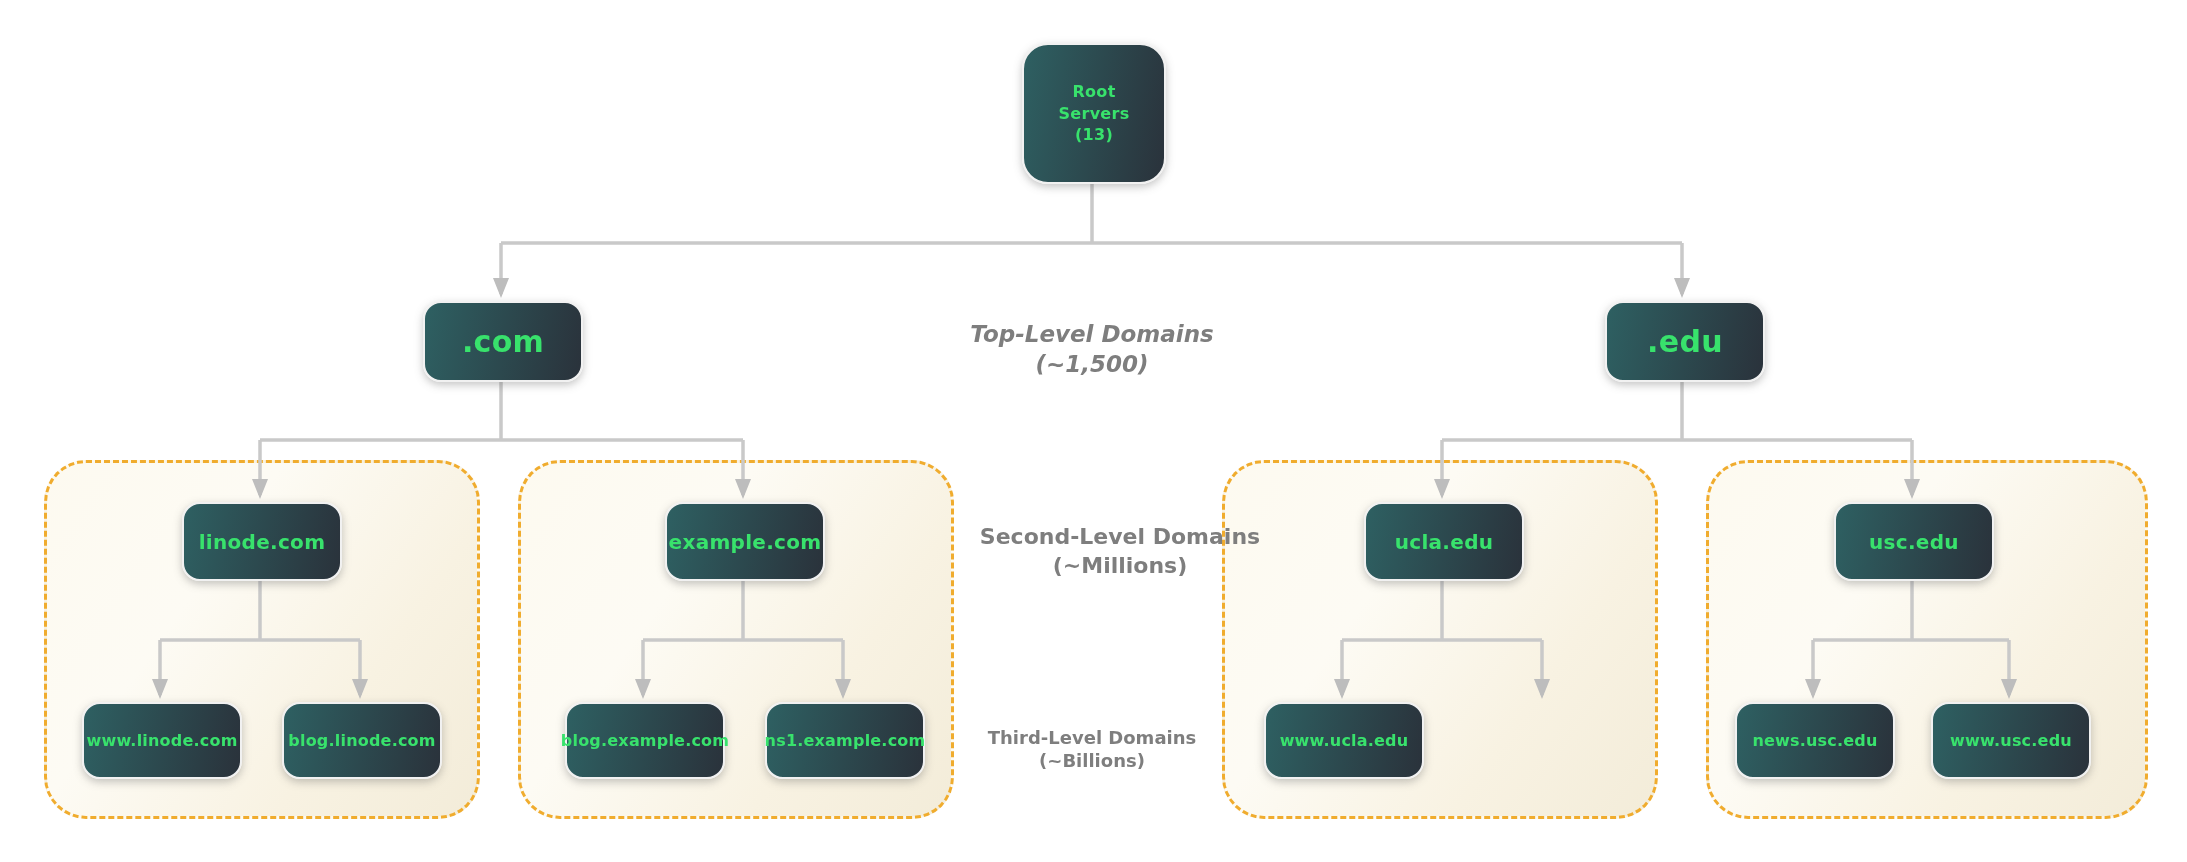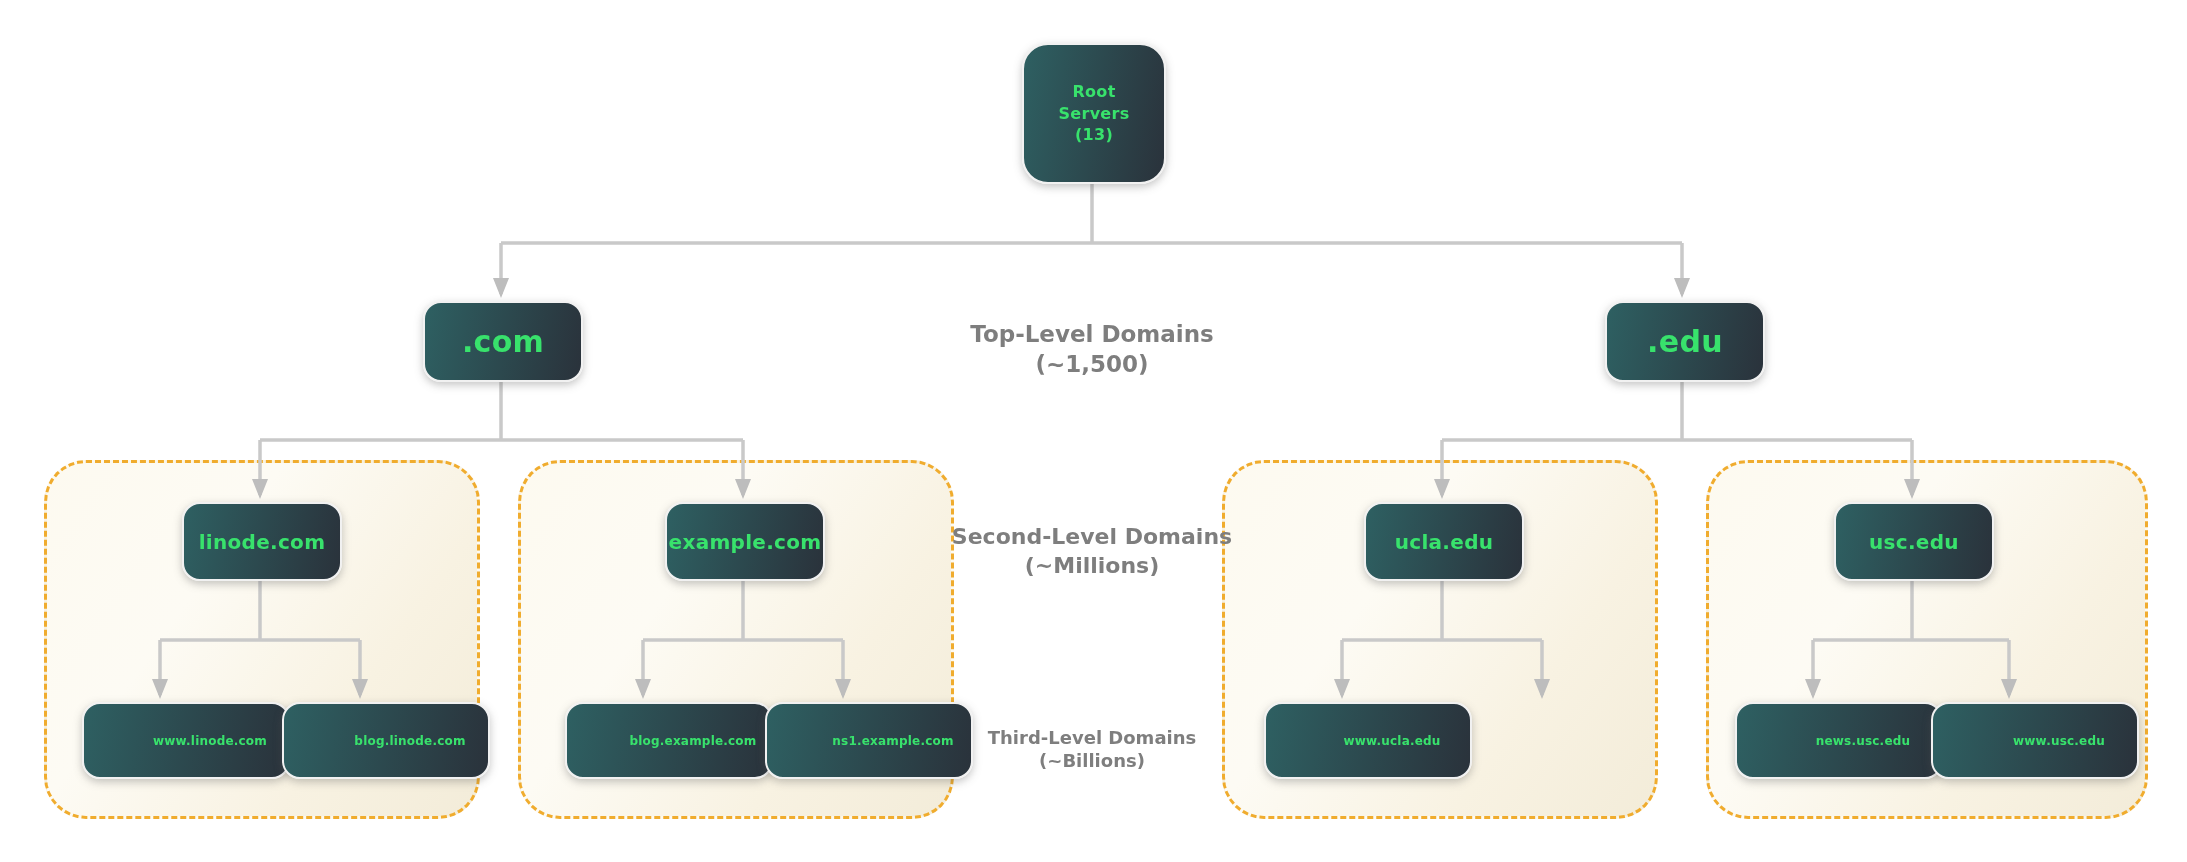--- a/index.html
+++ b/index.html
@@ -24,29 +24,29 @@
     position:absolute;z-index:3;display:flex;align-items:center;justify-content:center;
     background:linear-gradient(100deg,var(--box-grad-start) 0%,var(--box-grad-end) 100%);
     border:2px solid #f1f1f1;border-radius:18px;
     box-shadow:0 3px 8px rgba(90,90,90,.35);
     color:var(--node-text);font-weight:bold;text-align:center;
     letter-spacing:.3px;
   }
   .node.root{border-radius:26px;font-size:16px;line-height:1.35;white-space:pre-line;}
   .node.tld{font-size:30px;}
   .node.sld{font-size:20px;}
-  .node.third{font-size:12px;letter-spacing:.2px;padding-left:48px;}
+  .node.third{font-size:16px;letter-spacing:.2px;}
 
   
   .level-label{
     position:absolute;z-index:3;transform:translateX(-50%);
     color:var(--label-text);font-weight:bold;text-align:center;line-height:1.3;
   }
-  .level-label.l1{font-size:23px;}
-  .level-label.l2{font-size:22px;}
+  .level-label.l1{font-size:23px;font-style:italic;}
+  .level-label.l2{font-size:22px;margin-left:28px;}
   .level-label.l3{font-size:18px;}
 </style>
 </head>
 <body>
 
 <div class="canvas">
 
   <div class="cluster" style="left:44px;top:460px;width:430px;height:353px"></div>
   <div class="cluster" style="left:518px;top:460px;width:430px;height:353px"></div>
   <div class="cluster" style="left:1222px;top:460px;width:430px;height:353px"></div>

